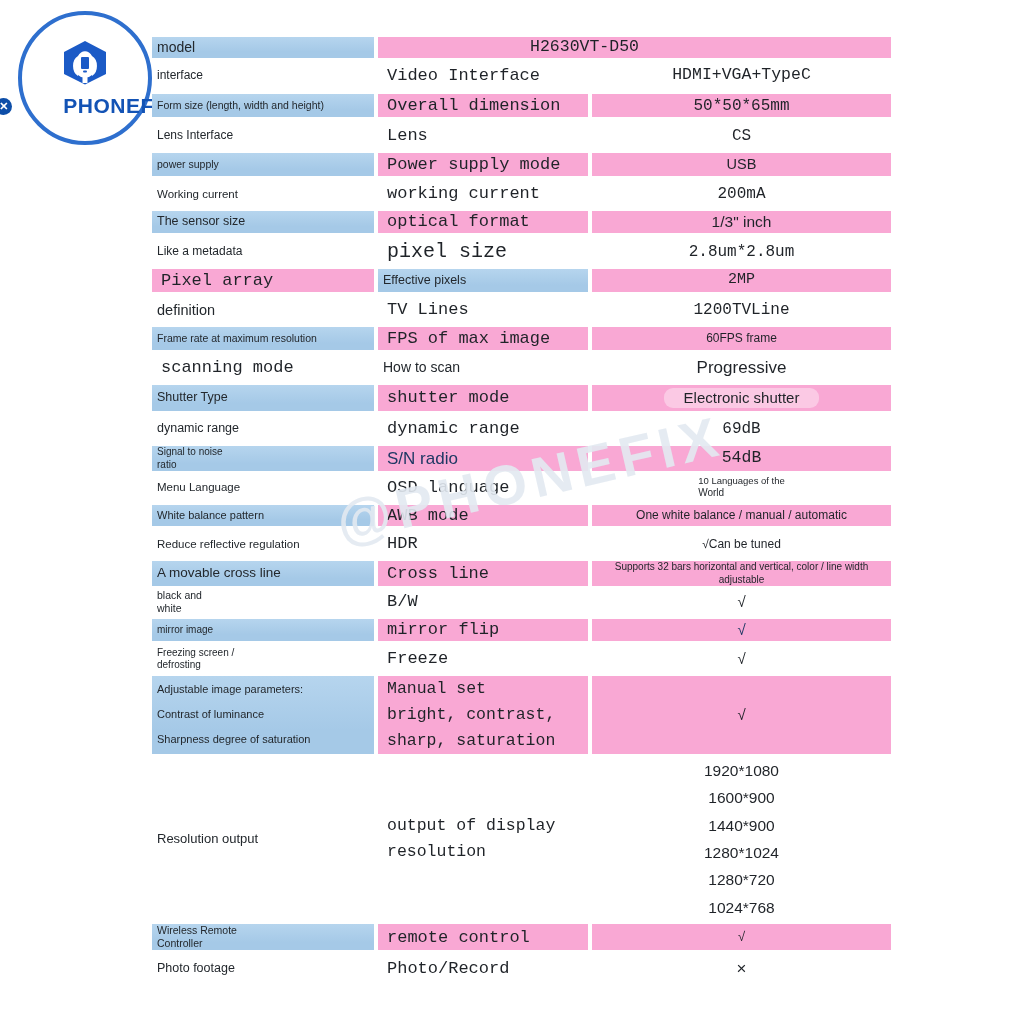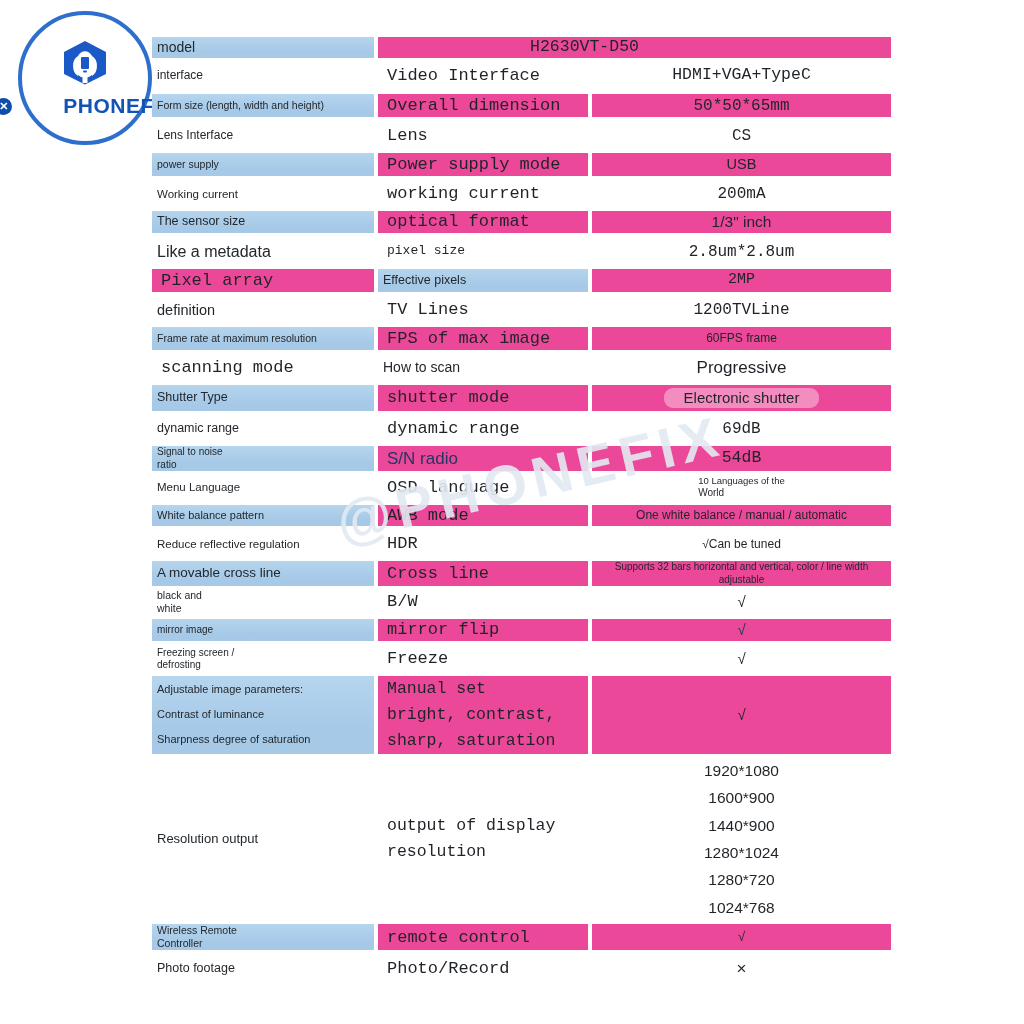--- a/index.html
+++ b/index.html
@@ -24,21 +24,21 @@
   .watermark{
     position:absolute;left:330px;top:492px;z-index:5;pointer-events:none;
     font-size:56px;font-weight:bold;letter-spacing:6px;
     color:rgba(226,233,241,0.9);transform:rotate(-13deg);transform-origin:left top;
   }
   
   .spec-table{position:absolute;left:152px;top:35px;width:739px;}
   .row{display:grid;grid-template-columns:222px 210px 299px;column-gap:4px;box-sizing:border-box;}
   .row.blue{padding:2px 0 3px;}
   .cell{box-sizing:border-box;display:flex;flex-direction:column;justify-content:center;min-width:0;}
-  .row.blue .cell{background:#ec4899;}
+  .row.blue .cell{background:#f9a8d4;}
   .row.blue .cell.c-label{background:linear-gradient(180deg,#b6d5ee 0%,#a5c9e7 70%);}
   .c-label{align-items:flex-start;padding-left:5px;color:#23282d;}
   .c-mid{align-items:flex-start;padding-left:9px;}
   .c-val{align-items:center;text-align:center;}
   .c-label span,.c-mid span,.c-val span{display:block;line-height:1.25;}
   .spread{justify-content:space-between;padding-top:7px;padding-bottom:7px;}
   .mono{font-family:"Liberation Mono","DejaVu Sans Mono",monospace;}
   .navy{color:#1f3864;}
   .hilite{background:rgba(255,255,255,0.38);padding:1px 20px;border-radius:9px;}
   .leftblock{text-align:left;}
@@ -135,24 +135,24 @@
       </div>
       <div class="cell c-mid mono">
         <span style="font-size: 17px;">optical format</span>
       </div>
       <div class="cell c-val ">
         <span style="font-size: 15.5px;">1/3" inch</span>
       </div>
     </div>
     <div class="row white" style="height: 31px;">
       <div class="cell c-label">
-        <span style="font-size: 16px; text-align: right;">Like a metadata</span>
-      </div>
-      <div class="cell c-mid mono">
-        <span style="font-size: 13px; text-align: right;">pixel size</span>
+        <span style="font-size: 12px; text-align: right;">Like a metadata</span>
+      </div>
+      <div class="cell c-mid mono">
+        <span style="font-size: 20px; text-align: right;">pixel size</span>
       </div>
       <div class="cell c-val mono">
         <span style="font-size: 16px;">2.8um*2.8um</span>
       </div>
     </div>
     <div class="row blue" style="height: 28px;">
       <div class="cell c-mid mono">
         <span style="font-size: 17px;">Pixel array</span>
       </div>
       <div class="cell c-label">

